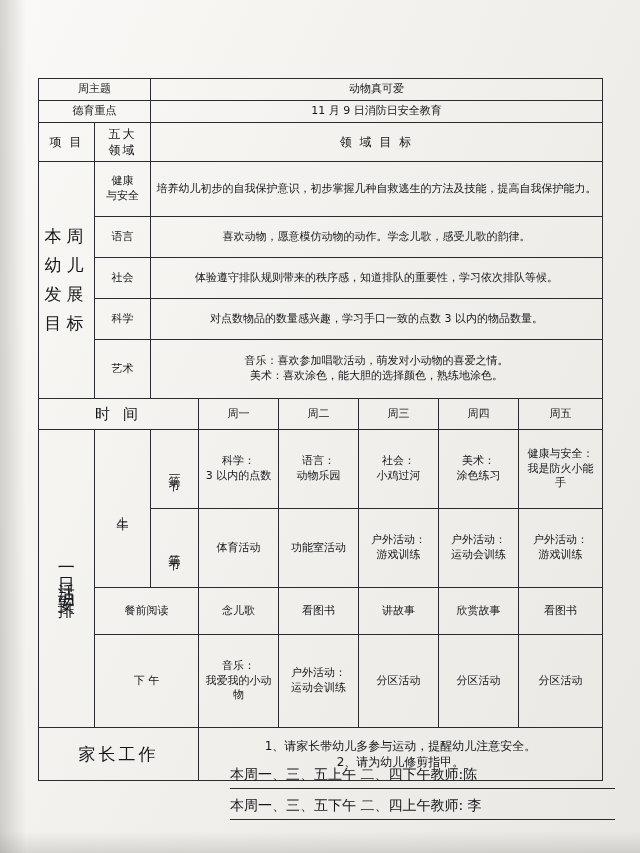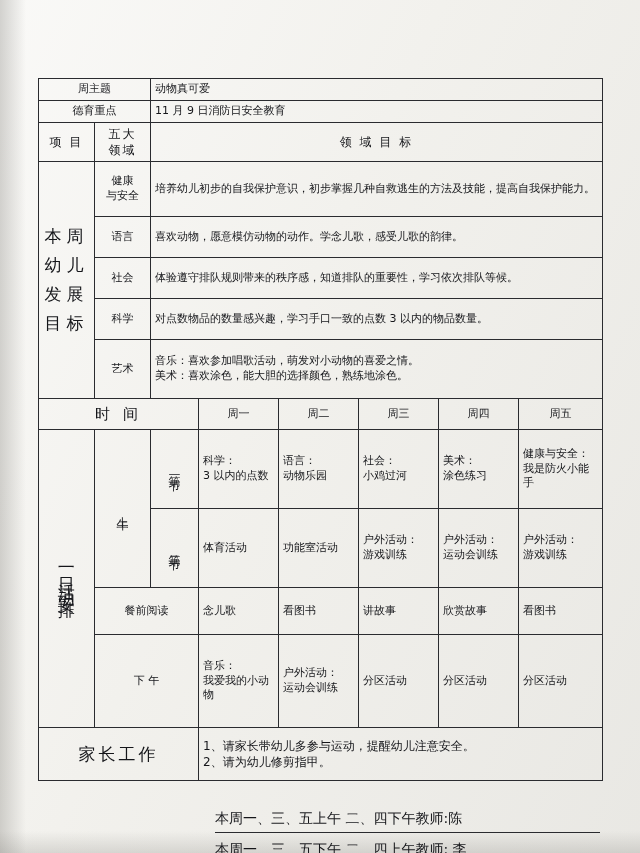--- a/index.html
+++ b/index.html
@@ -40,40 +40,39 @@
     font-size:11px;
     background:transparent;
   }
   td{
     border:1px solid #2a2b2f;
     padding:3px 4px;
     vertical-align:middle;
     line-height:1.35;
   }
   .c{text-align:center;}
-  .l{text-align:left;}
+  .l{text-align:center;}
   .big{font-size:15px;letter-spacing:4px;}
   .bigger{font-size:17px;letter-spacing:3px;}
   .vert{
     font-size:17px;
     letter-spacing:6px;
     line-height:1.45;
     text-align:center;
     writing-mode:vertical-rl;
     text-orientation:upright;
     margin:0 auto;
     display:inline-block;
   }
   .nowrapbox{white-space:pre-line;}
   .footer{
     position:absolute;
-    left:215px;
+    left:230px;
     width:400px;
     font-size:14px;
-    margin-top:44px;
   }
   .footer.f1{top:766px;}
   .footer.f2{top:797px;}
   .fline{
     border-bottom:1px solid #2a2b2f;
     padding-bottom:4px;
     width:385px;
   }
   .shadow-l{
     position:absolute;left:0;top:0;bottom:0;width:26px;

